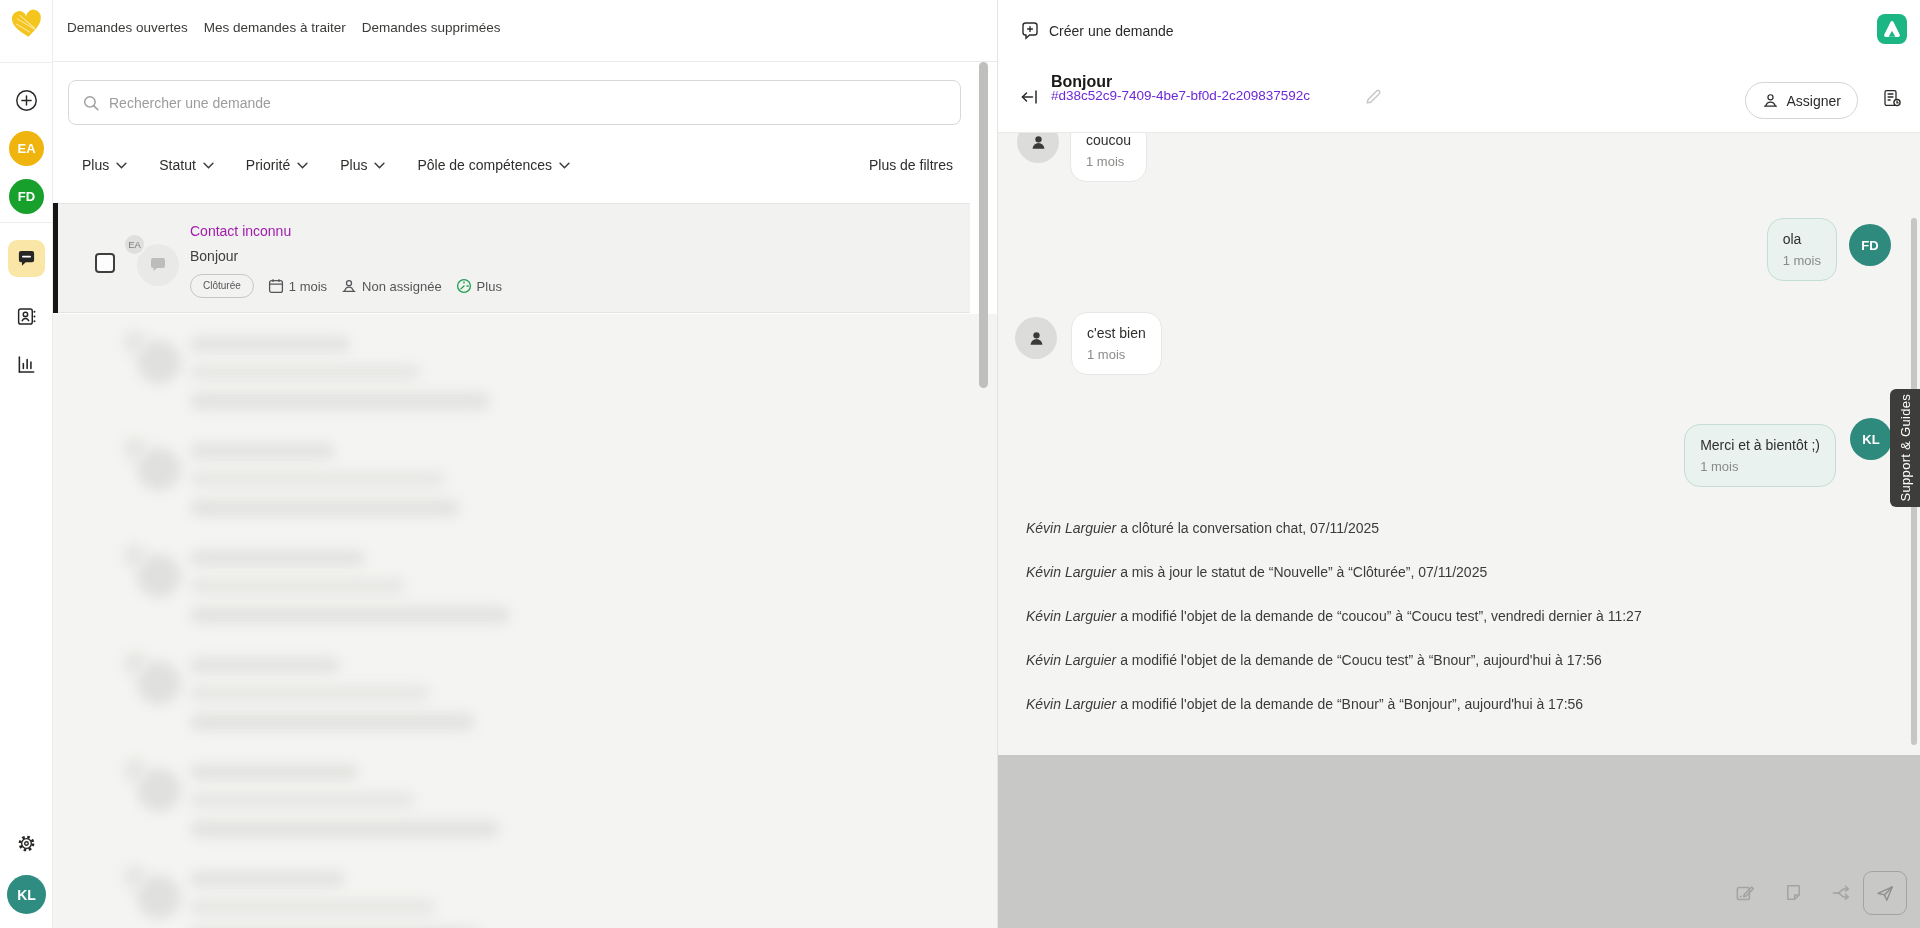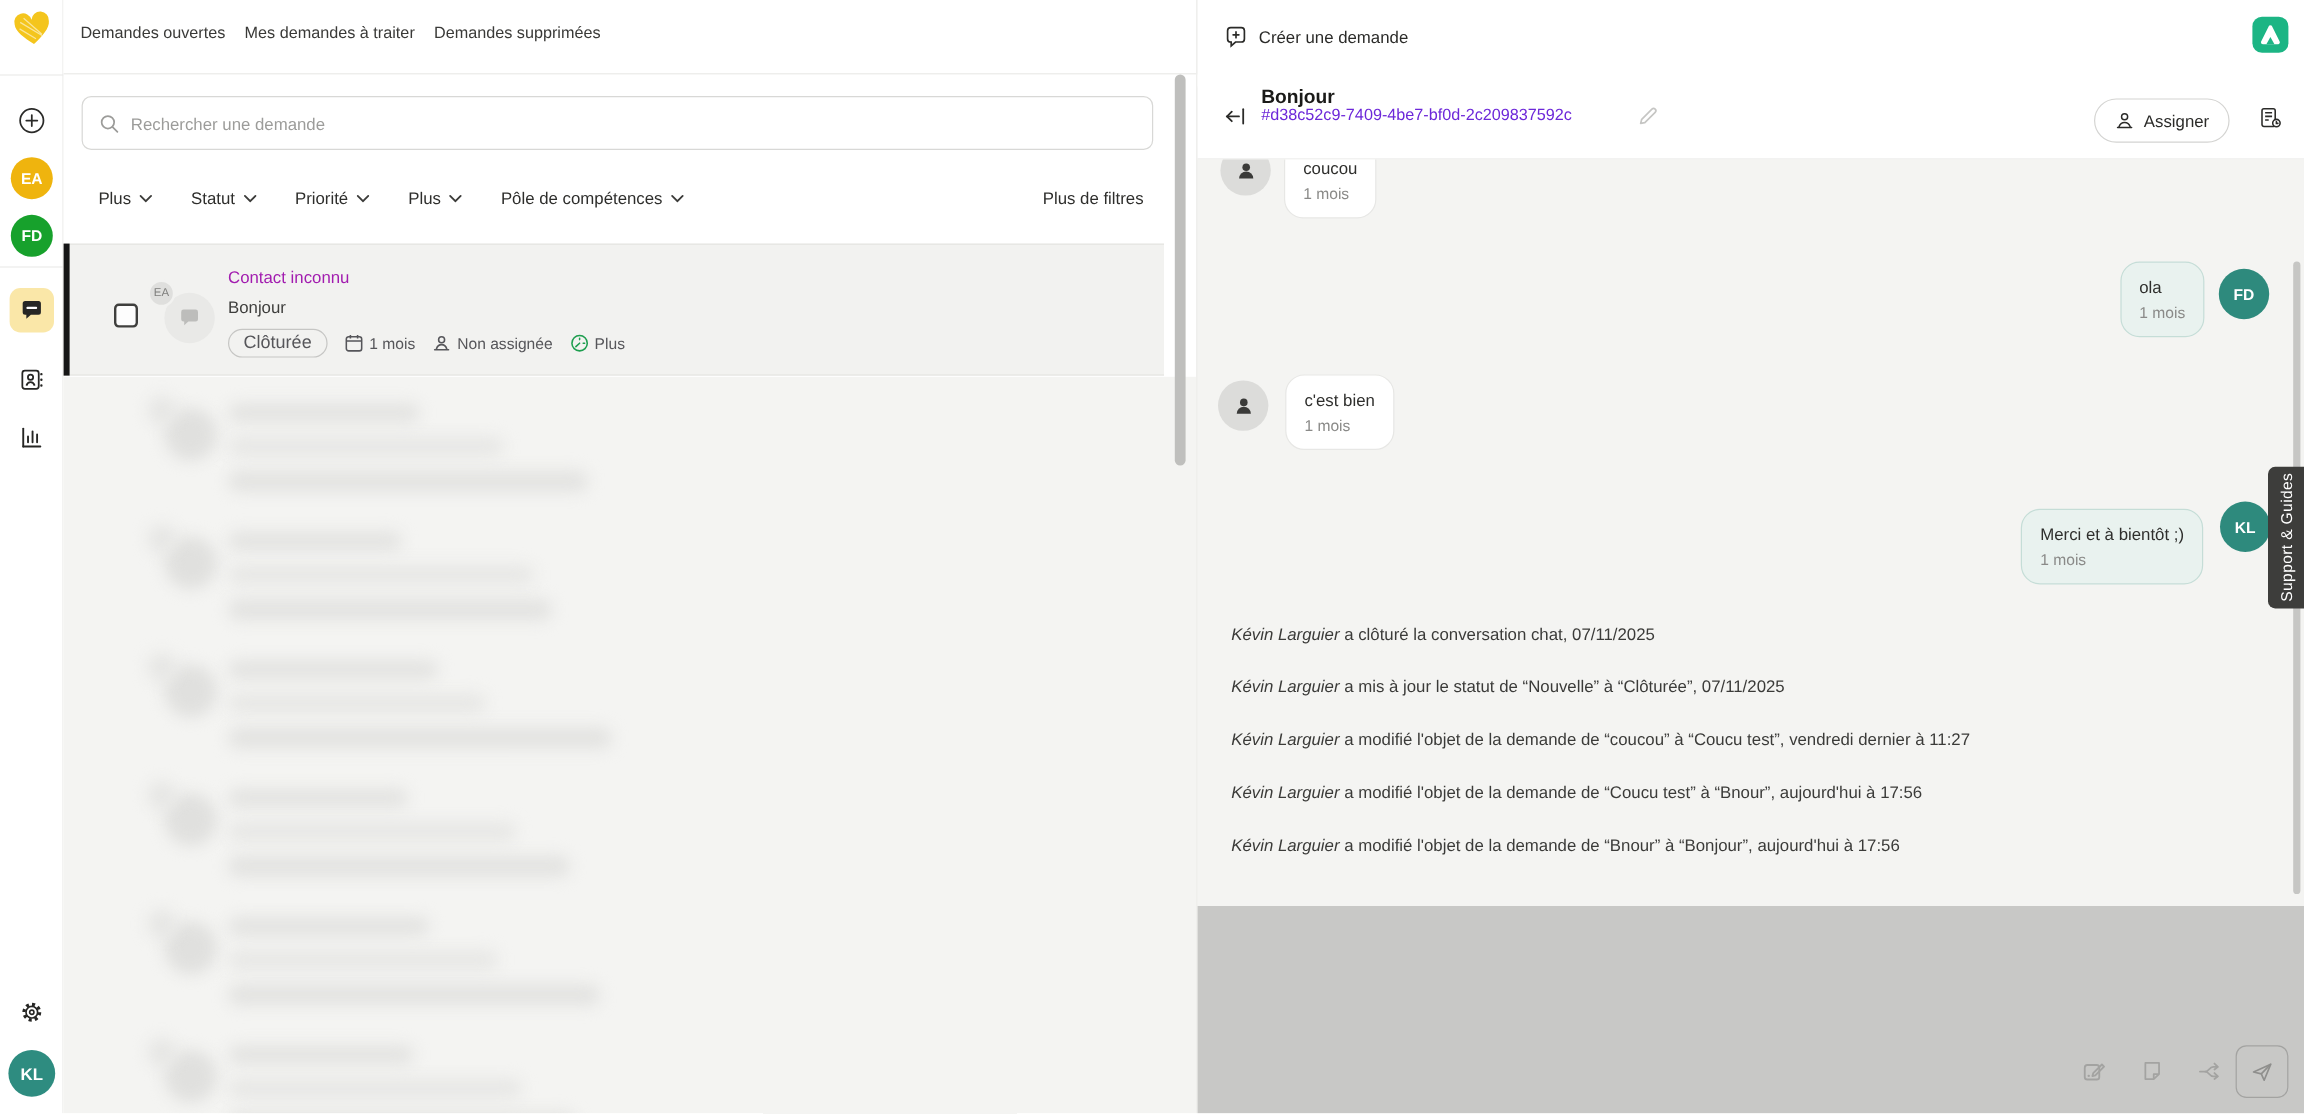--- a/index.html
+++ b/index.html
@@ -33,21 +33,21 @@
 
   
   .ticket { position:absolute; left:0; top:203px; width:917px; height:110px; background:#f2f2f0; border-top:1px solid #e4e4e2; border-bottom:1px solid #e4e4e2; cursor:pointer; }
   .ticket-bar { position:absolute; left:0; top:-1px; bottom:-1px; width:5px; background:#161616; }
   .checkbox { position:absolute; left:42px; top:49px; width:20px; height:20px; border:2px solid #3f3f3d; border-radius:4px; background:#fdfdfd; cursor:pointer; }
   .t-avatar-big { position:absolute; left:84px; top:40px; width:42px; height:42px; border-radius:50%; background:#e9e9e7; display:flex; align-items:center; justify-content:center; }
   .t-avatar-small { position:absolute; left:70px; top:29px; width:23px; height:23px; border-radius:50%; background:#dfdfdd; border:2px solid #f2f2f0; display:flex; align-items:center; justify-content:center; font-size:9.5px; color:#7e7e7c; }
   .t-contact { position:absolute; left:137px; top:19px; font-size:14px; color:#a21caf; }
   .t-subject { position:absolute; left:137px; top:44px; font-size:14px; color:#3e3e3c; }
   .t-tags { position:absolute; left:137px; top:70px; display:flex; align-items:center; gap:14px; }
-  .pill { height:24px; line-height:22px; padding:0 12px; border:1px solid #c6c6c4; border-radius:12px; font-size:15px; color:#56565a; }
+  .pill { height:24px; line-height:22px; padding:0 12px; border:1px solid #c6c6c4; border-radius:12px; font-size:10px; color:#56565a; }
   .t-meta { display:flex; align-items:center; gap:5px; font-size:13px; color:#56565a; }
 
   
   .skeleton { position:absolute; left:0; top:314px; width:944px; height:614px; background:#f4f4f2; overflow:hidden; }
   .sk-row { position:relative; height:107px; }
   .sk-row div { position:absolute; filter:blur(6px); border-radius:9px; background:#e3e3e1; }
   .sk-c1 { left:84px; top:26px; width:44px; height:44px; border-radius:50% !important; background:#e0e0de !important; }
   .sk-c2 { left:70px; top:16px; width:24px; height:24px; border-radius:50% !important; background:#e6e6e4 !important; }
   .sk-l1 { left:137px; top:22px; height:16px; }
   .sk-l2 { left:137px; top:50px; height:16px; background:#e7e7e5 !important; }

